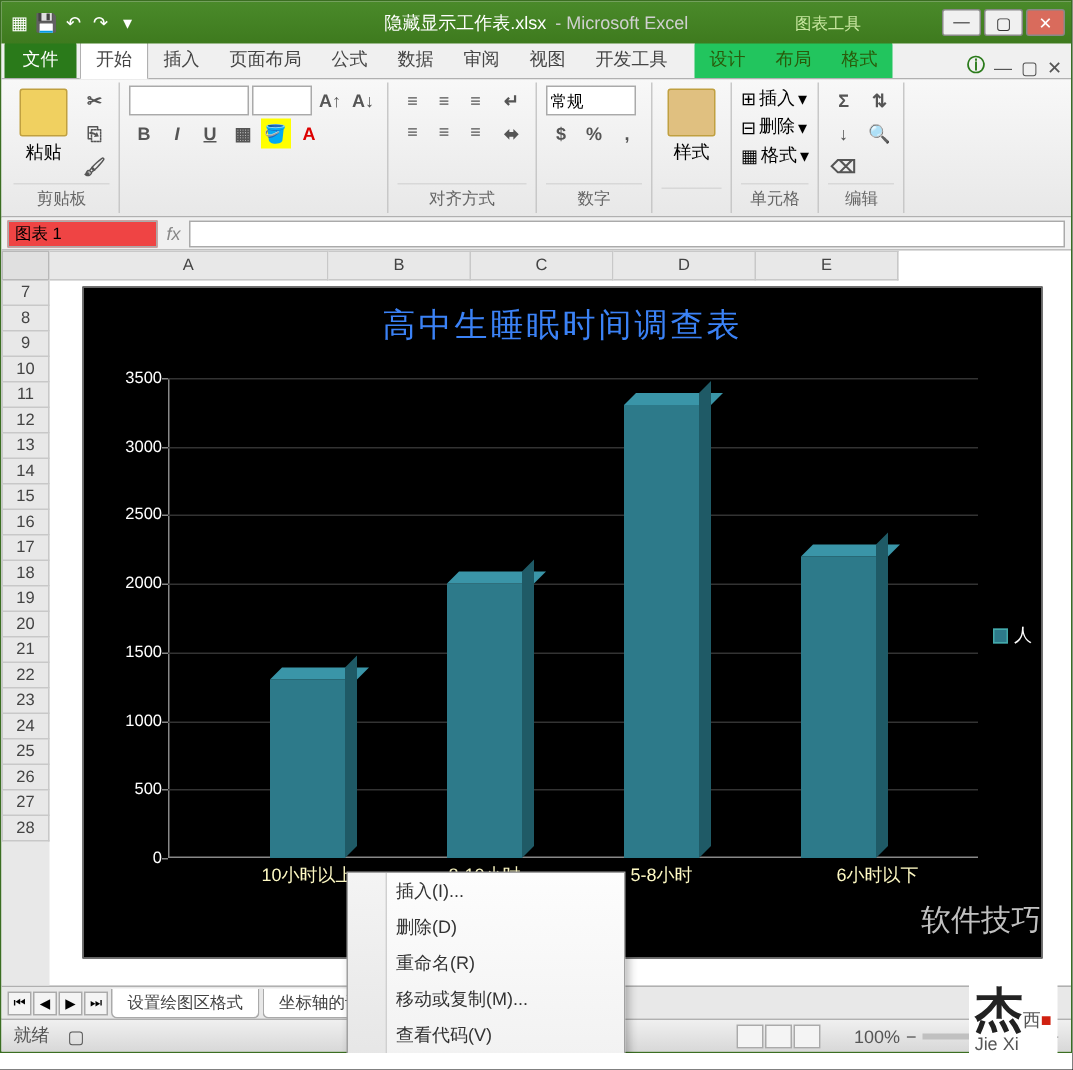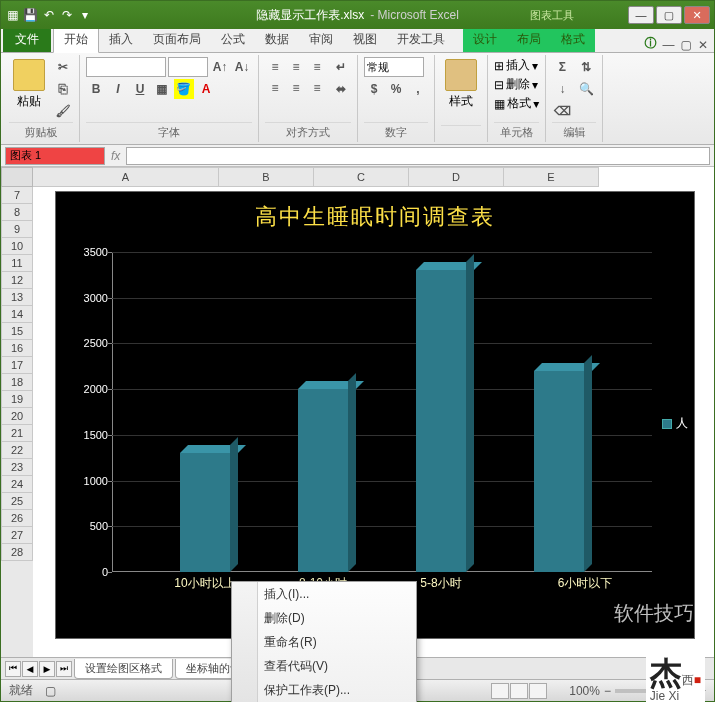--- a/index.html
+++ b/index.html
@@ -49,21 +49,21 @@
 .row-hdrs { width: 32px; background: #e8e8e8; }
 .corner { height: 20px; border: 1px solid #b8b8b8; background: #e0e0e0; }
 .row-hdr { height: 17px; border: 1px solid #c8c8c8; border-top: none; text-align: center; font-size: 11px; color: #444; line-height: 16px; }
 .cols-and-cells { flex: 1; overflow: hidden; }
 .col-hdrs { display: flex; height: 20px; }
 .col-hdr { border: 1px solid #c8c8c8; border-left: none; background: #e8e8e8; text-align: center; font-size: 11px; color: #444; line-height: 18px; }
 .cA { width: 186px; } .cB { width: 95px; } .cC { width: 95px; } .cD { width: 95px; } .cE { width: 95px; }
 .cells { position: relative; height: 470px; }
 
 .chart-obj { position: absolute; left: 22px; top: 4px; width: 640px; height: 448px; background: #000; border: 1px solid #666; }
-.chart-title { color: #fde047; text-align: center; font-size: 22px; padding: 10px 0 6px; letter-spacing: 2px; }
+.chart-title { color: #3b82f6; text-align: center; font-size: 22px; padding: 10px 0 6px; letter-spacing: 2px; }
 .plot { position: absolute; left: 56px; top: 60px; width: 540px; height: 320px; }
 .yaxis-line { position: absolute; left: 0; top: 0; bottom: 0; width: 1px; background: #888; }
 .xaxis-line { position: absolute; left: 0; right: 0; bottom: 0; height: 1px; background: #888; }
 .ytick { position: absolute; left: -36px; width: 32px; text-align: right; color: #fff; font-size: 11px; transform: translateY(-50%); }
 .ytick-mark { position: absolute; left: -4px; width: 4px; height: 1px; background: #888; }
 .grid-h { position: absolute; left: 0; right: 0; height: 1px; background: #333; }
 .bar3d { position: absolute; bottom: 0; width: 50px; background: #2d7a8a; }
 .bar3d::before { content: ""; position: absolute; top: -8px; left: 0; right: -8px; height: 8px; background: #3a95a8; transform: skewX(-45deg); transform-origin: bottom left; }
 .bar3d::after { content: ""; position: absolute; top: -8px; right: -8px; width: 8px; bottom: 0; background: #1f5a66; transform: skewY(-45deg); transform-origin: top left; }
 .xlabel { position: absolute; color: #fef9c3; font-size: 12px; bottom: -20px; transform: translateX(-50%); white-space: nowrap; }
@@ -169,21 +169,20 @@
               </div>
             <div class="tb-btn">
                 <u>U</u>
               </div>
             <div class="tb-btn">▦</div>
             <div class="tb-btn" style="background:#ff0">🪣</div>
             <div class="tb-btn" style="color:#d00">A</div>
           </div>
         </div>
       </div>
-      <div class="rgroup-label">字体</div>
     </div>
     <div class="rgroup">
       <div class="rgroup-top">
         <div class="small-col">
           <div class="align-grid">
             <div class="tb-btn">≡</div>
             <div class="tb-btn">≡</div>
             <div class="tb-btn">≡</div>
             <div class="tb-btn">≡</div>
             <div class="tb-btn">≡</div>
@@ -332,20 +331,21 @@
         </div>
       </div>
     </div>
 
     <div class="context-menu">
       <div class="cm-icon-col"></div>
       <div id="cm-items">
           <div class="cm-item">插入(I)...</div>
           <div class="cm-item">删除(D)</div>
           <div class="cm-item">重命名(R)</div>
+          <div class="cm-item">移动或复制(M)...</div>
           <div class="cm-item">查看代码(V)</div>
           <div class="cm-item">保护工作表(P)...</div>
         </div>
     </div>
 
     <div class="watermark">软件技巧</div>
   </div>
 
   <div class="sheet-tabs">
     <div class="tab-nav">

